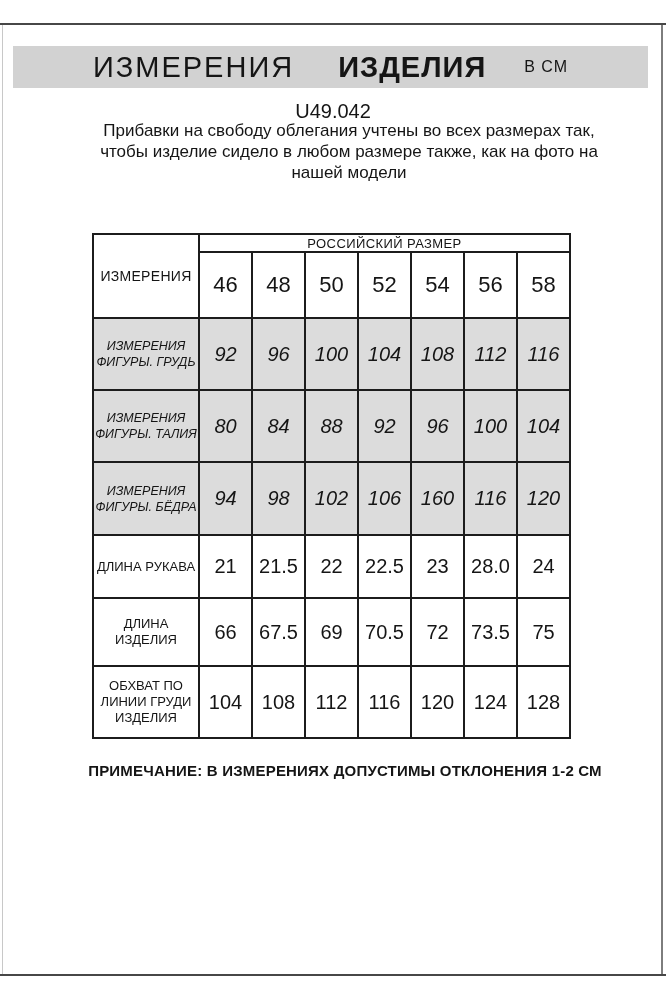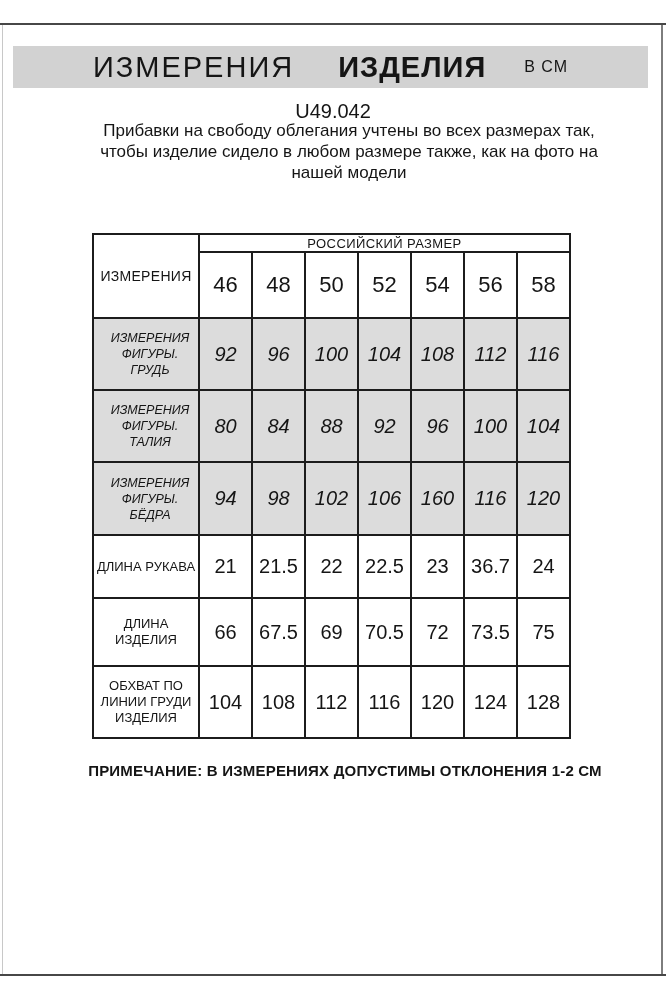--- a/index.html
+++ b/index.html
@@ -60,21 +60,21 @@
   tbody tr:nth-child(1) { height: 72px; }
   tbody tr:nth-child(2) { height: 72px; }
   tbody tr:nth-child(3) { height: 73px; }
   tbody tr:nth-child(4) { height: 63px; }
   tbody tr:nth-child(5) { height: 68px; }
   tbody tr:nth-child(6) { height: 72px; }
 
   td.row-label { font-size: 13px; line-height: 16px; padding: 0 2px; }
   td.val { font-size: 20px; }
   tr.figure td { background: var(--row-bg); font-style: italic; }
-  tr.figure td.row-label { font-size: 12.5px; padding-left: 8px; }
+  tr.figure td.row-label { font-size: 12.5px; }
   tr.product td { background: #ffffff; }
 
   .note {
     position: absolute; left: 12px; top: 762px; width: 666px;
     text-align: center; font-size: 15px; font-weight: 700; letter-spacing: 0.2px;
   }
 </style>
 </head>
 <body>
 
@@ -156,21 +156,21 @@
           <td class="val">116</td>
           <td class="val">120</td>
         </tr>
         <tr class="product">
           <td class="row-label">ДЛИНА РУКАВА</td>
           <td class="val">21</td>
           <td class="val">21.5</td>
           <td class="val">22</td>
           <td class="val">22.5</td>
           <td class="val">23</td>
-          <td class="val">36.7</td>
+          <td class="val">28.0</td>
           <td class="val">24</td>
         </tr>
         <tr class="product">
           <td class="row-label">ДЛИНА ИЗДЕЛИЯ</td>
           <td class="val">66</td>
           <td class="val">67.5</td>
           <td class="val">69</td>
           <td class="val">70.5</td>
           <td class="val">72</td>
           <td class="val">73.5</td>

